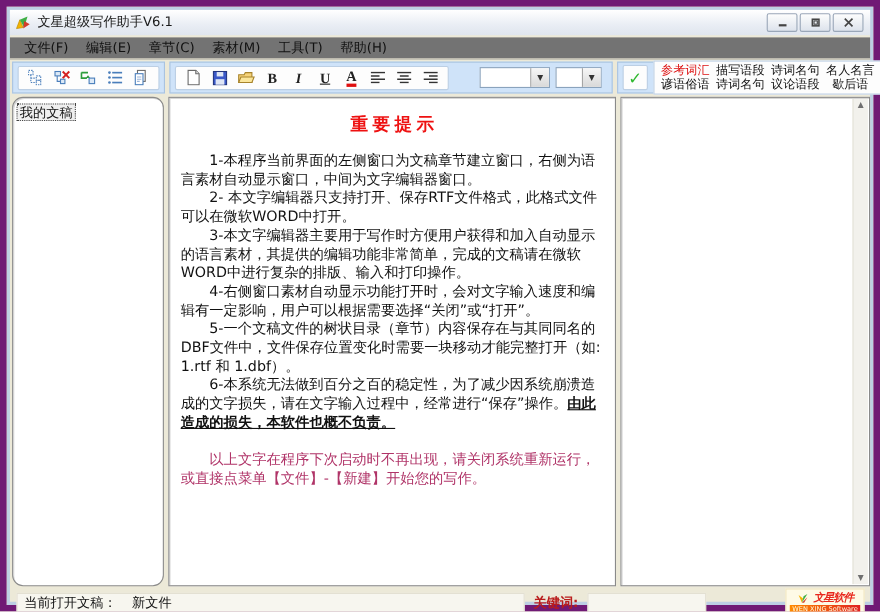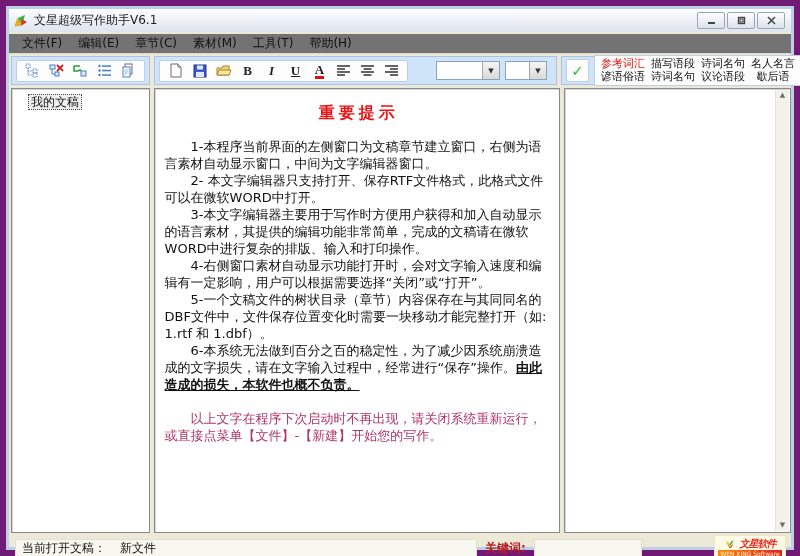--- a/index.html
+++ b/index.html
@@ -42,21 +42,21 @@
   .combo.font{width:64px;}
   .combo.size{width:42px;}
   .checkbtn{width:21px;height:21px;background:#fdfdfd;border:1px solid #bccfe4;border-radius:2px;
     display:flex;align-items:center;justify-content:center;color:#2eb82e;font-size:15px;font-weight:bold;flex:none;}
   .wordgrid{display:grid;grid-template-columns:repeat(4,1fr);column-gap:6px;row-gap:1px;
     padding:1px 6px;height:27px;align-content:center;background:#fdfdfd;border:1px solid #bccfe4;flex:1;}
   .cat{font-size:11px;color:#111;text-align:center;white-space:nowrap;line-height:12px;}
   
   .main{display:flex;gap:4px;padding:1px 3px 0 5px;height:446px;box-sizing:border-box;}
   .panel{background:#fff;border:1px solid #8a8a8a;box-shadow:inset 1px 1px 0 #d6d6d6;box-sizing:border-box;}
-  .panel.tree{width:140px;padding:2px 16px;}
+  .panel.tree{width:140px;padding:2px 3px;border-radius:10px;}
   .tree-root{display:inline-block;font-size:12px;color:#111;border:1px dotted #444;background:#efefef;
     padding:0 2px;line-height:14px;}
   .panel.editor{width:412px;padding:12px 6px 0 10px;overflow:hidden;}
   .ed-title{text-align:center;color:#ee1111;font-weight:bold;font-size:16px;letter-spacing:4px;margin:2px 0 14px 0;}
   .ed-p{font-size:13px;line-height:17px;color:#111;text-indent:2em;margin:0;}
   .ed-p .hard{font-weight:bold;text-decoration:underline;}
   .ed-p.red{color:#b03468;margin-top:17px;}
   .panel.material{width:230px;position:relative;}
   .vscroll{position:absolute;top:1px;right:1px;bottom:1px;width:13px;background:#f2f1ec;
     border-left:1px solid #e3e1d8;display:flex;flex-direction:column;justify-content:space-between;align-items:center;}

